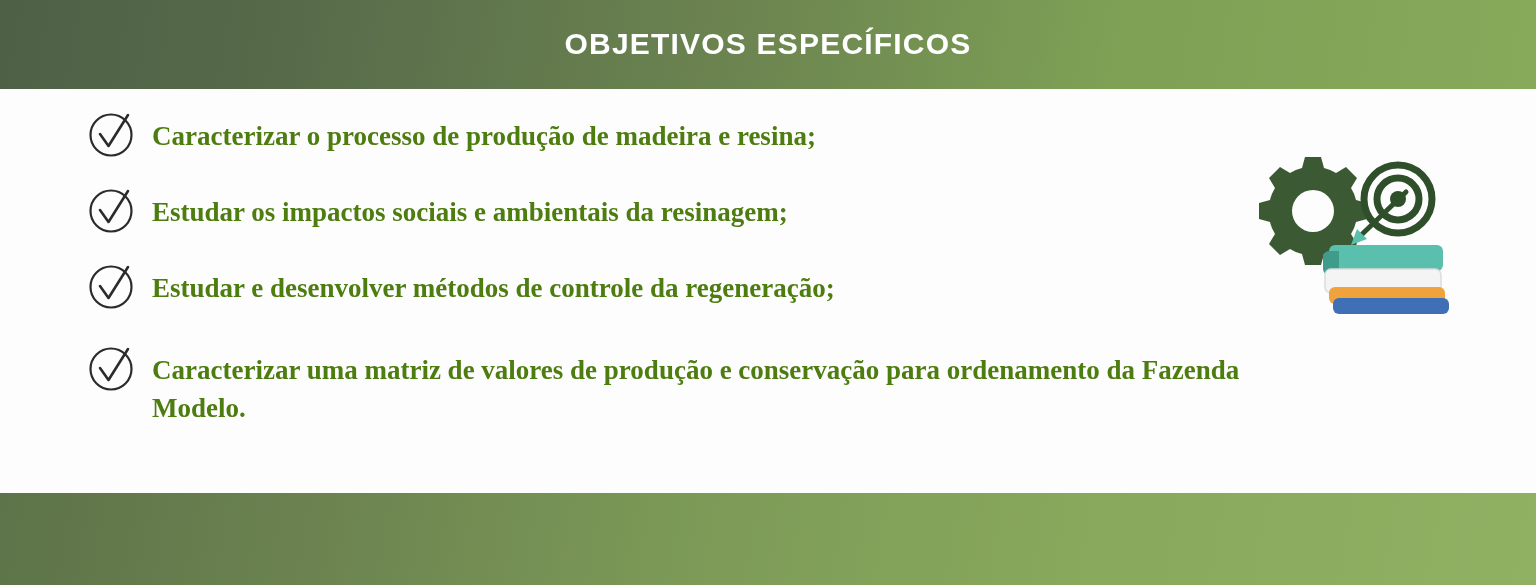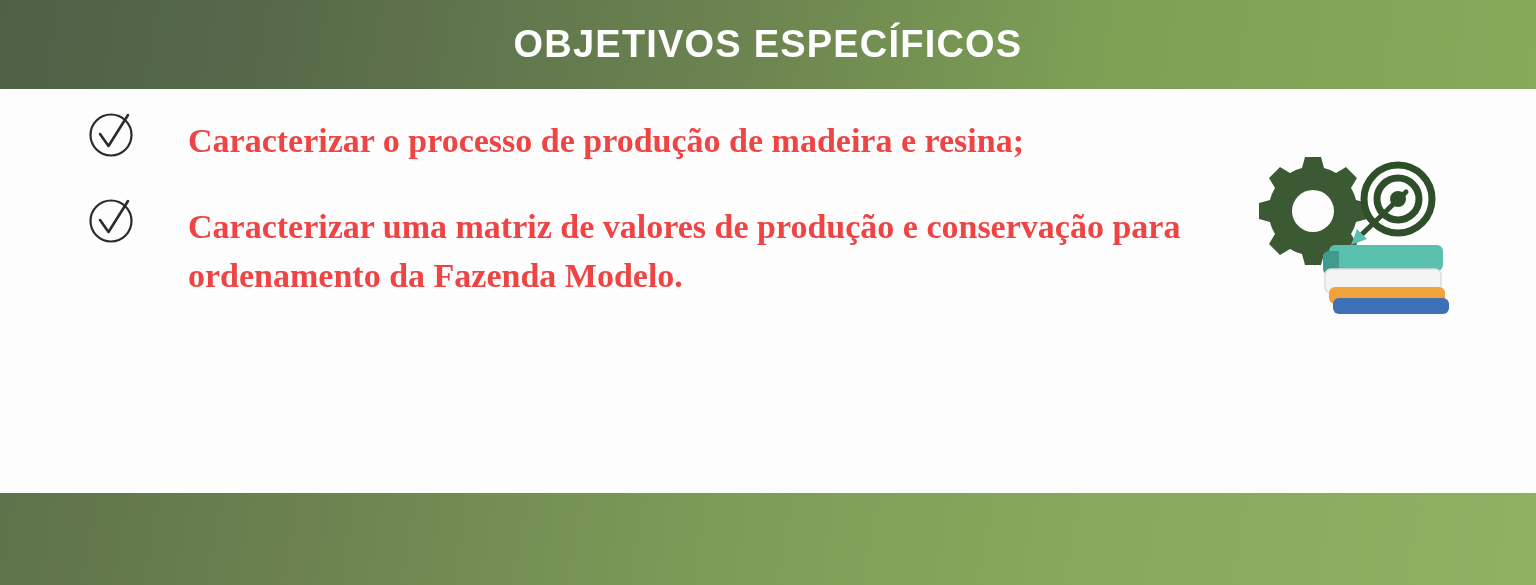--- a/index.html
+++ b/index.html
@@ -29,21 +29,21 @@
     width: 1536px;
     height: 89px;
     background: linear-gradient(100deg, #4e6046 0%, #566a4a 18%, #6c8450 48%, #7da055 72%, #86a95a 100%);
     display: flex;
     align-items: center;
     justify-content: center;
   }
   .header-title {
     font-family: "Liberation Sans", sans-serif;
     font-weight: bold;
-    font-size: 38px;
+    font-size: 30px;
     letter-spacing: 1.2px;
     color: #ffffff;
     text-align: center;
     line-height: 1;
     margin-top: -2px;
   }
 
   
   .footer-band {
     position: absolute;
@@ -82,26 +82,25 @@
   .check-icon {
     flex: 0 0 auto;
     width: 54px;
     height: 54px;
     margin-right: 14px;
     margin-top: -4px;
   }
   .bullet-text {
     font-family: "Liberation Serif", serif;
     font-weight: bold;
-    font-size: 34px;
+    font-size: 27px;
     line-height: 1.42;
-    color: #ef4444;
+    color: #4d7c0f;
     padding-top: 6px;
     max-width: 1180px;
-    margin-left: 36px;
   }
 
   
   .artwork {
     position: absolute;
     top: 60px;
     right: 78px;
     width: 215px;
     height: 165px;
   }
@@ -122,21 +121,39 @@
       <div class="bullet-row">
         <span class="check-icon">
           <svg width="54" height="54" viewBox="0 0 54 54" xmlns="http://www.w3.org/2000/svg">
             <circle cx="27" cy="28" r="20.5" fill="none" stroke="#2b2b2b" stroke-width="2.2"></circle>
             <path d="M16 27 L24.5 39 L44 8" fill="none" stroke="#2b2b2b" stroke-width="2.6" stroke-linecap="round" stroke-linejoin="round"></path>
           </svg>
         </span>
         <div class="bullet-text">Caracterizar o processo de produção de madeira e resina;</div>
       </div>
 
+      <div class="bullet-row">
+        <span class="check-icon">
+          <svg width="54" height="54" viewBox="0 0 54 54" xmlns="http://www.w3.org/2000/svg">
+            <circle cx="27" cy="28" r="20.5" fill="none" stroke="#2b2b2b" stroke-width="2.2"></circle>
+            <path d="M16 27 L24.5 39 L44 8" fill="none" stroke="#2b2b2b" stroke-width="2.6" stroke-linecap="round" stroke-linejoin="round"></path>
+          </svg>
+        </span>
+        <div class="bullet-text">Estudar os impactos sociais e ambientais da resinagem;</div>
+      </div>
 
+      <div class="bullet-row">
+        <span class="check-icon">
+          <svg width="54" height="54" viewBox="0 0 54 54" xmlns="http://www.w3.org/2000/svg">
+            <circle cx="27" cy="28" r="20.5" fill="none" stroke="#2b2b2b" stroke-width="2.2"></circle>
+            <path d="M16 27 L24.5 39 L44 8" fill="none" stroke="#2b2b2b" stroke-width="2.6" stroke-linecap="round" stroke-linejoin="round"></path>
+          </svg>
+        </span>
+        <div class="bullet-text">Estudar e desenvolver métodos de controle da regeneração;</div>
+      </div>
 
       <div class="bullet-row last">
         <span class="check-icon">
           <svg width="54" height="54" viewBox="0 0 54 54" xmlns="http://www.w3.org/2000/svg">
             <circle cx="27" cy="28" r="20.5" fill="none" stroke="#2b2b2b" stroke-width="2.2"></circle>
             <path d="M16 27 L24.5 39 L44 8" fill="none" stroke="#2b2b2b" stroke-width="2.6" stroke-linecap="round" stroke-linejoin="round"></path>
           </svg>
         </span>
         <div class="bullet-text">Caracterizar uma matriz de valores de produção e conservação para ordenamento da Fazenda Modelo.</div>
       </div>

